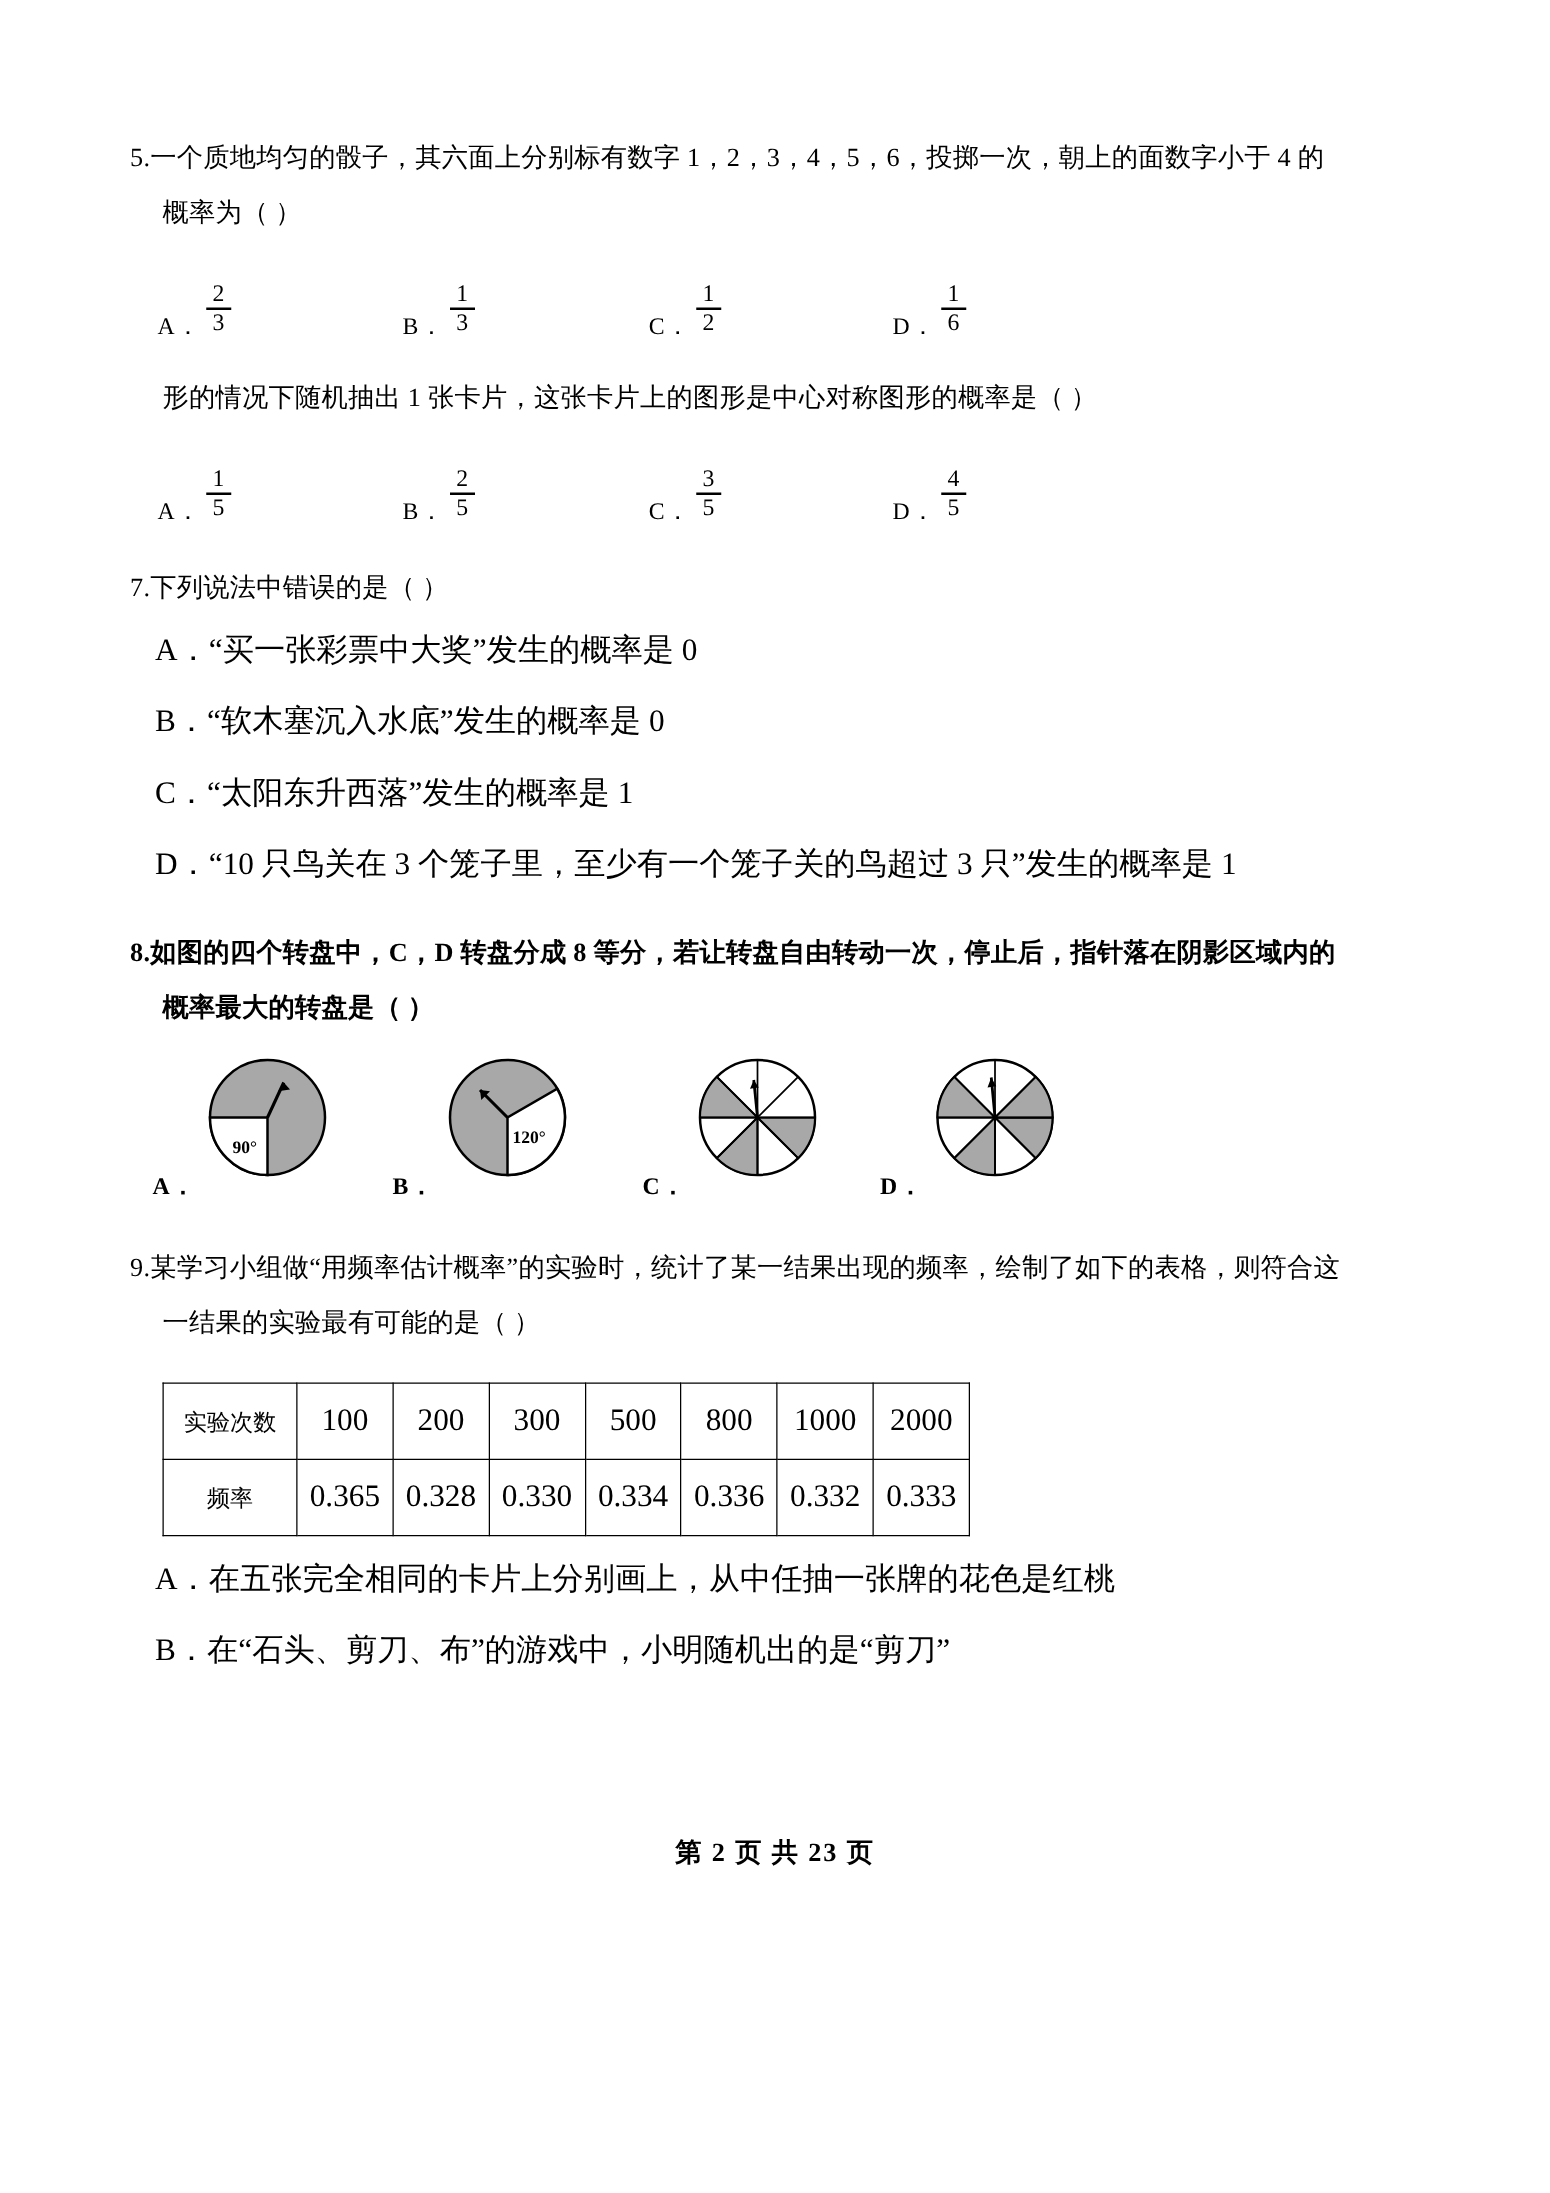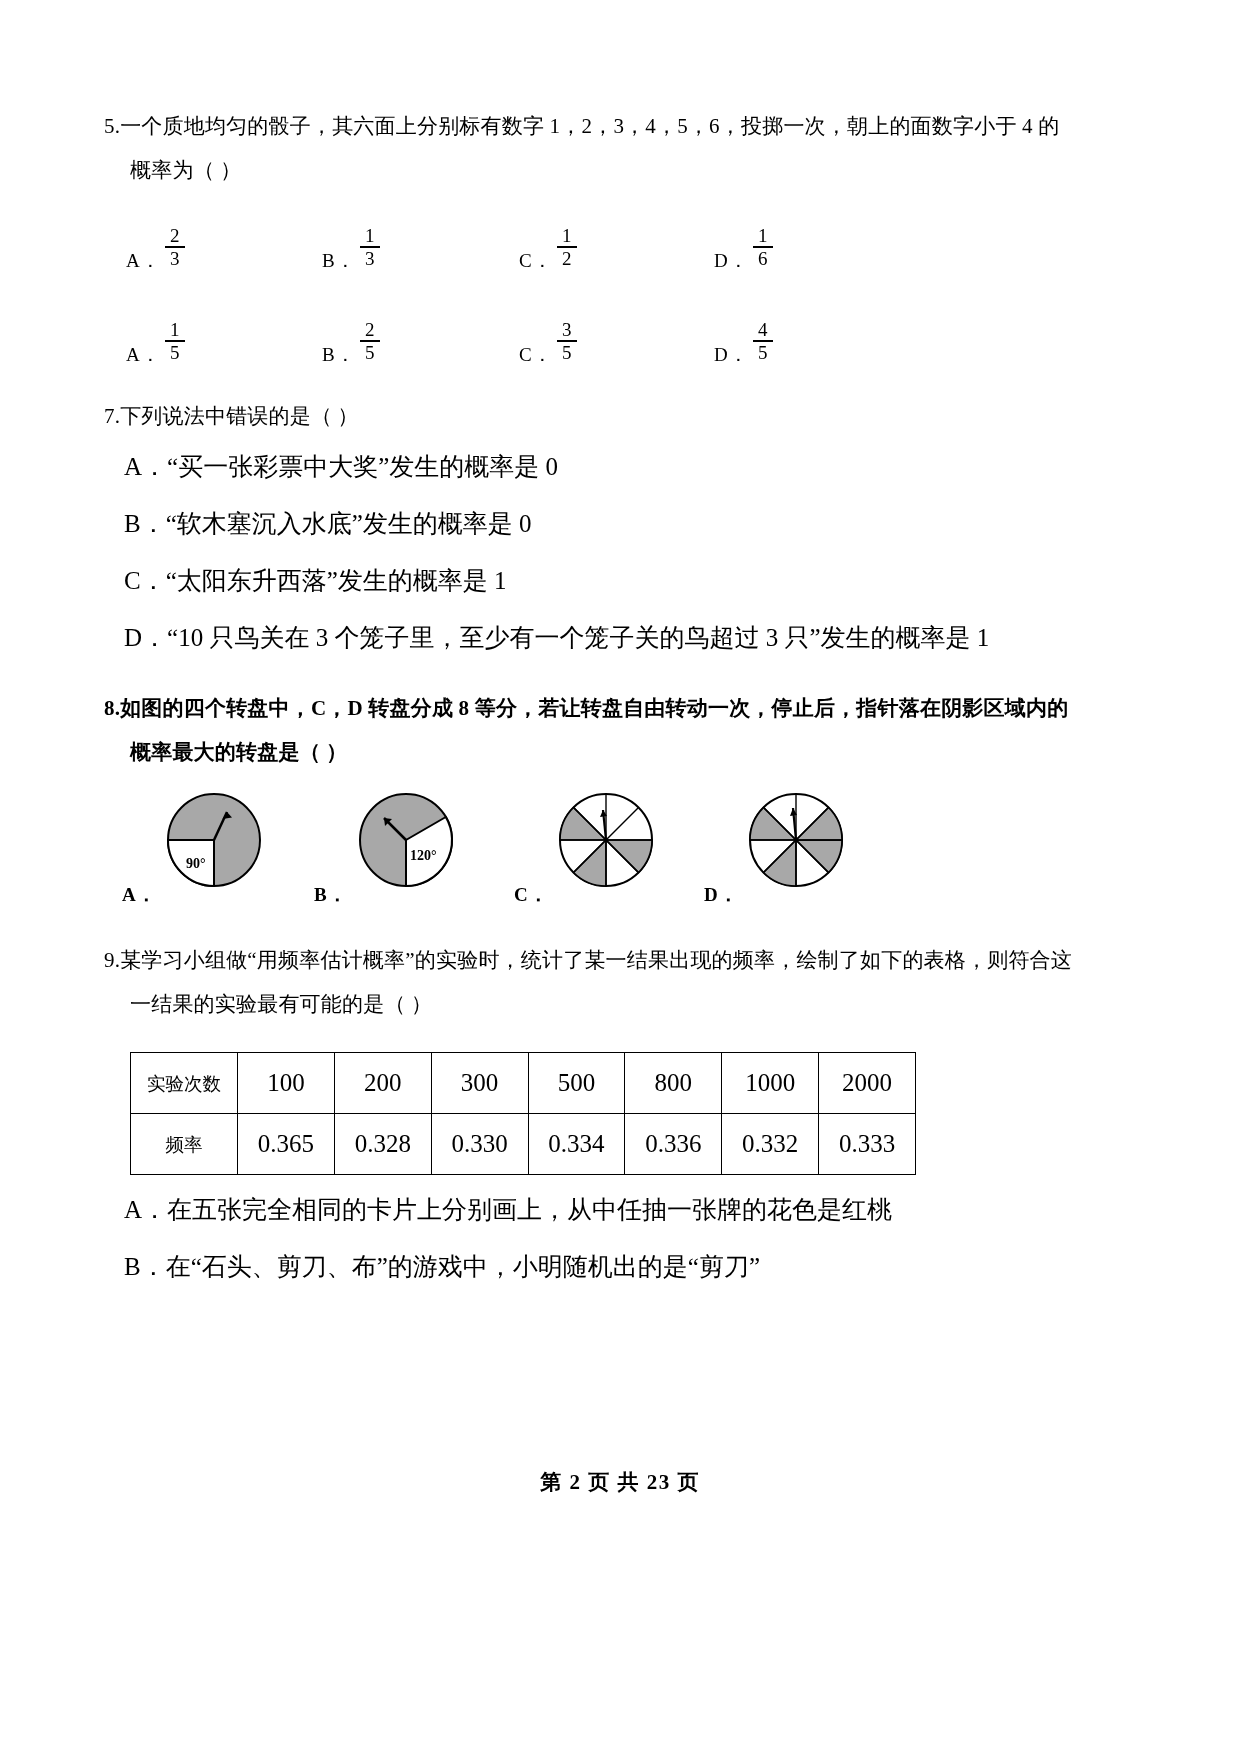--- a/index.html
+++ b/index.html
@@ -130,21 +130,21 @@
   .sp-c { left: 410px; }
   .sp-d { left: 600px; }
 
   
   .tbl-wrap {
     margin-top: 26px;
     margin-left: 26px;
   }
   table.data {
     border-collapse: collapse;
-    width: 786px;
+    width: 646px;
     table-layout: fixed;
   }
   table.data td {
     border: 1.5px solid #000;
     text-align: center;
     font-size: 25px;
     height: 58px;
     vertical-align: middle;
     font-family: "Liberation Serif", serif;
   }
@@ -205,20 +205,21 @@
           <span class="frac">
             <span class="num">1</span>
             <span class="bar"></span>
             <span class="den">6</span>
           </span>
         </div>
       </div>
     </div>
 
     <div class="q" style="margin-top:20px;">
+      <div class="q-line indent">形的情况下随机抽出 1 张卡片，这张卡片上的图形是中心对称图形的概率是（       ）</div>
       <div class="opt-row">
         <div class="opt opt-a">
           <span class="lbl">A．</span>
           <span class="frac">
             <span class="num">1</span>
             <span class="bar"></span>
             <span class="den">5</span>
           </span>
         </div>
         <div class="opt opt-b">

